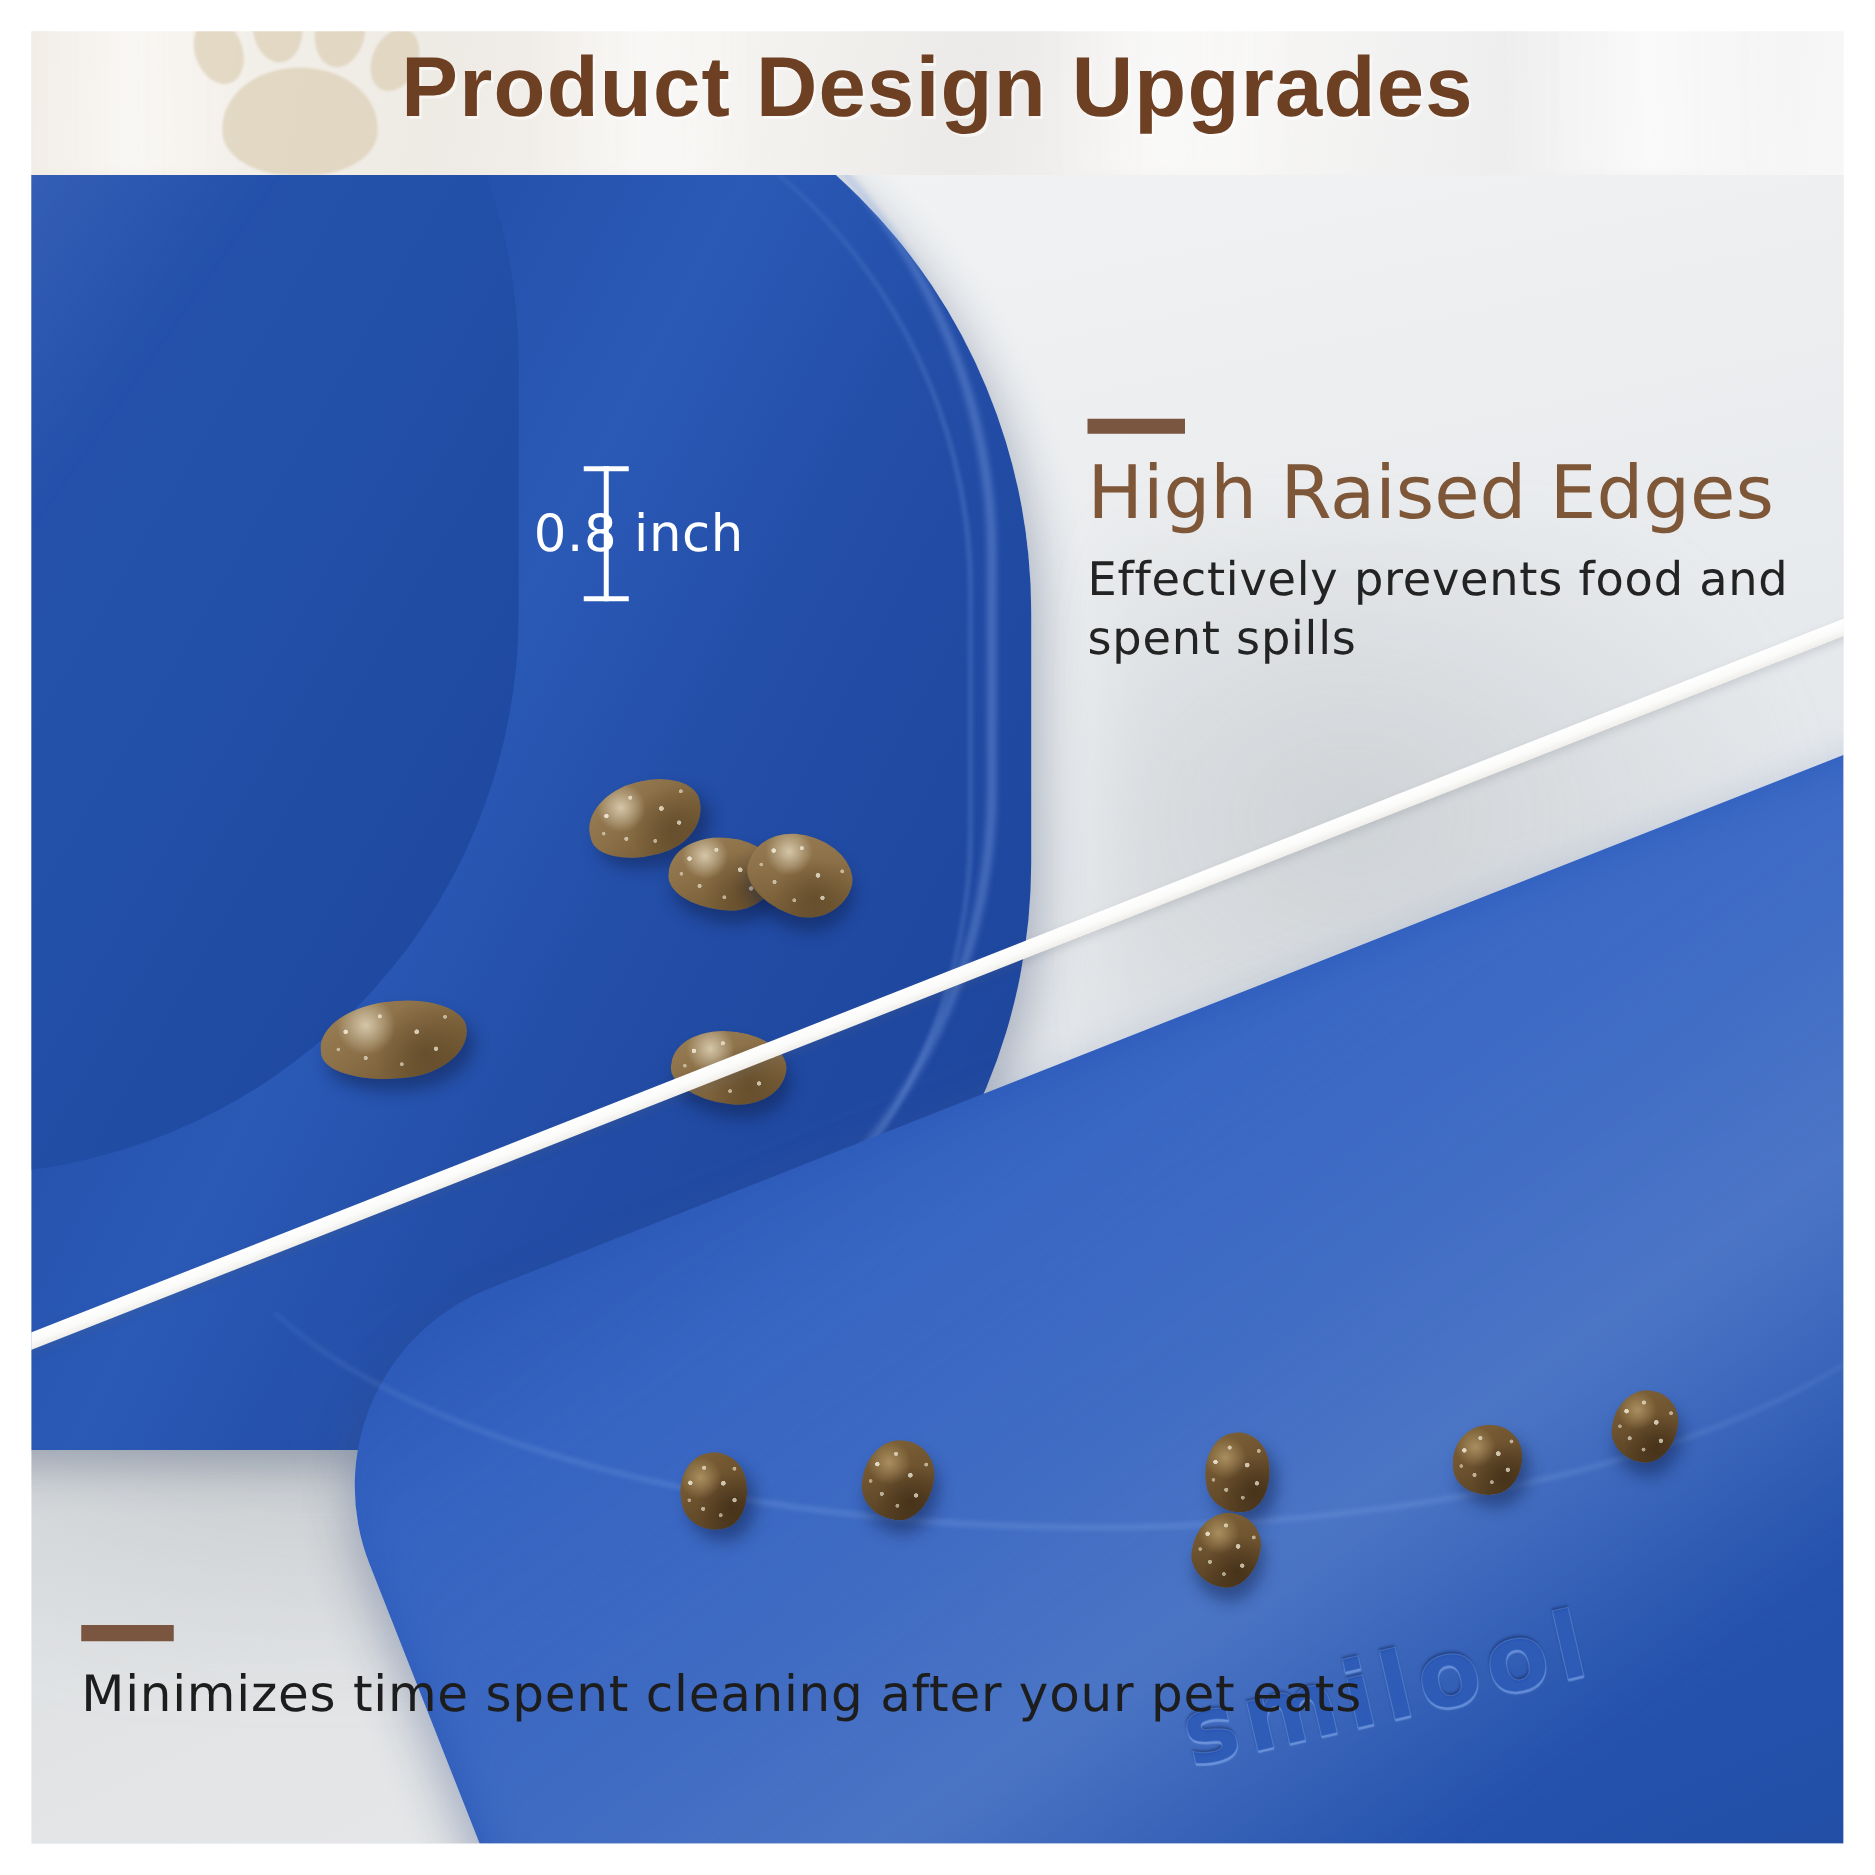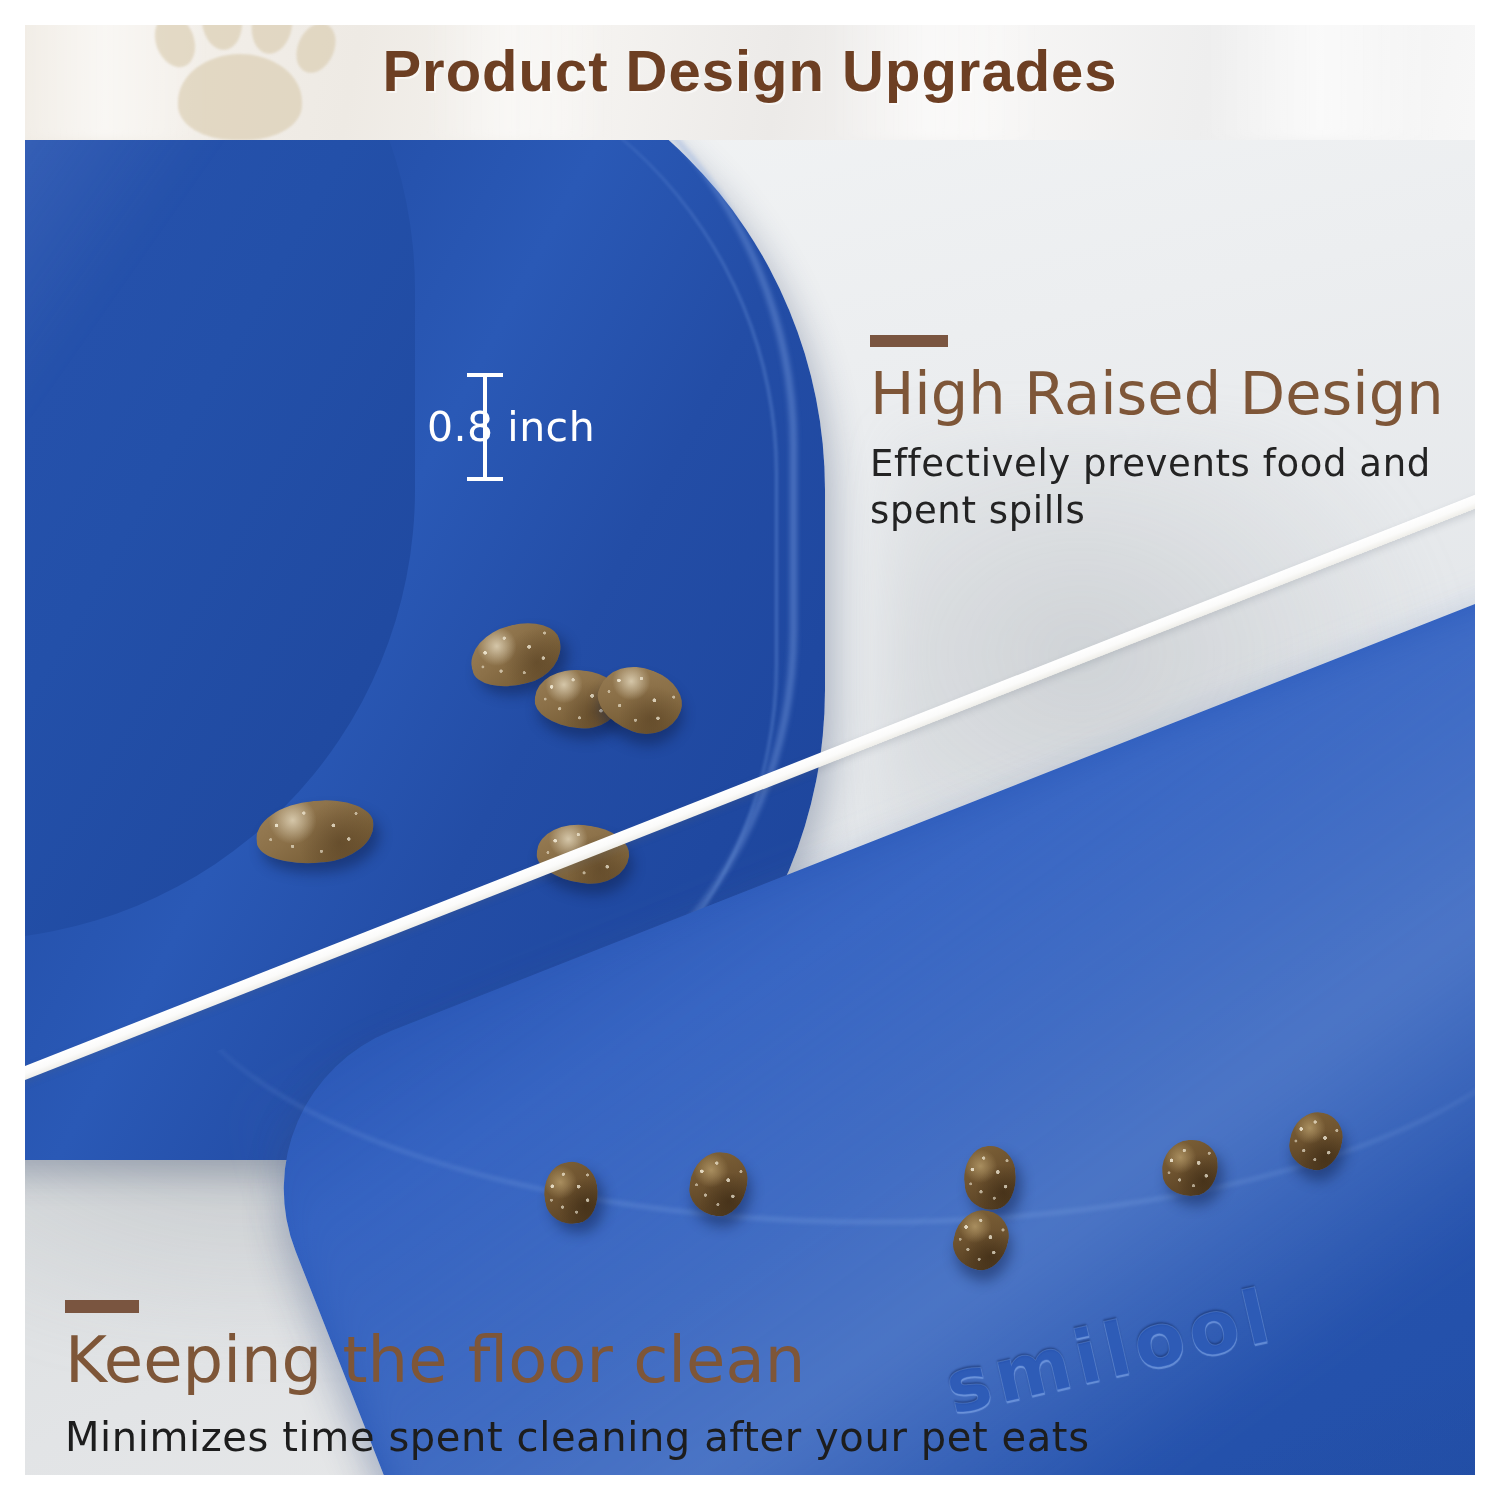--- a/index.html
+++ b/index.html
@@ -62,21 +62,21 @@
     border-radius: 52% 52% 46% 46% / 58% 58% 42% 42%;
   }
 
   .header-title {
     position: absolute;
     left: 0; top: 0;
     width: 1500px; height: 140px;
     display: flex;
     align-items: center;
     justify-content: center;
-    font-size: 58px;
+    font-size: 68px;
     font-weight: bold;
     letter-spacing: 1px;
     color: #6d3f23;
     text-shadow: 2px 2px 0 rgba(255,255,255,.55);
     white-space: nowrap;
   }
 
   
   .photo-area {
     position: absolute;
@@ -453,27 +453,26 @@
 
     <div class="dim">
       <div class="dim-line"></div>
       <div class="dim-cap dim-cap-top"></div>
       <div class="dim-cap dim-cap-bot"></div>
       <div class="dim-label">0.8 inch</div>
     </div>
 
     <div class="callout-right">
       <div class="accent-dash"></div>
-      <div class="callout-title">High Raised Design</div>
+      <div class="callout-title">High Raised Edges</div>
       <div class="callout-sub">Effectively prevents food and spent spills</div>
     </div>
 
     <div class="callout-bottom">
       <div class="accent-dash"></div>
-      <div class="callout-bottom-title">Keeping the floor clean</div>
       <div class="callout-bottom-sub">Minimizes time spent cleaning after your pet eats</div>
     </div>
 
   </div>
 
   <div class="frame"></div>
 
 </div>
 
 </body></html>

